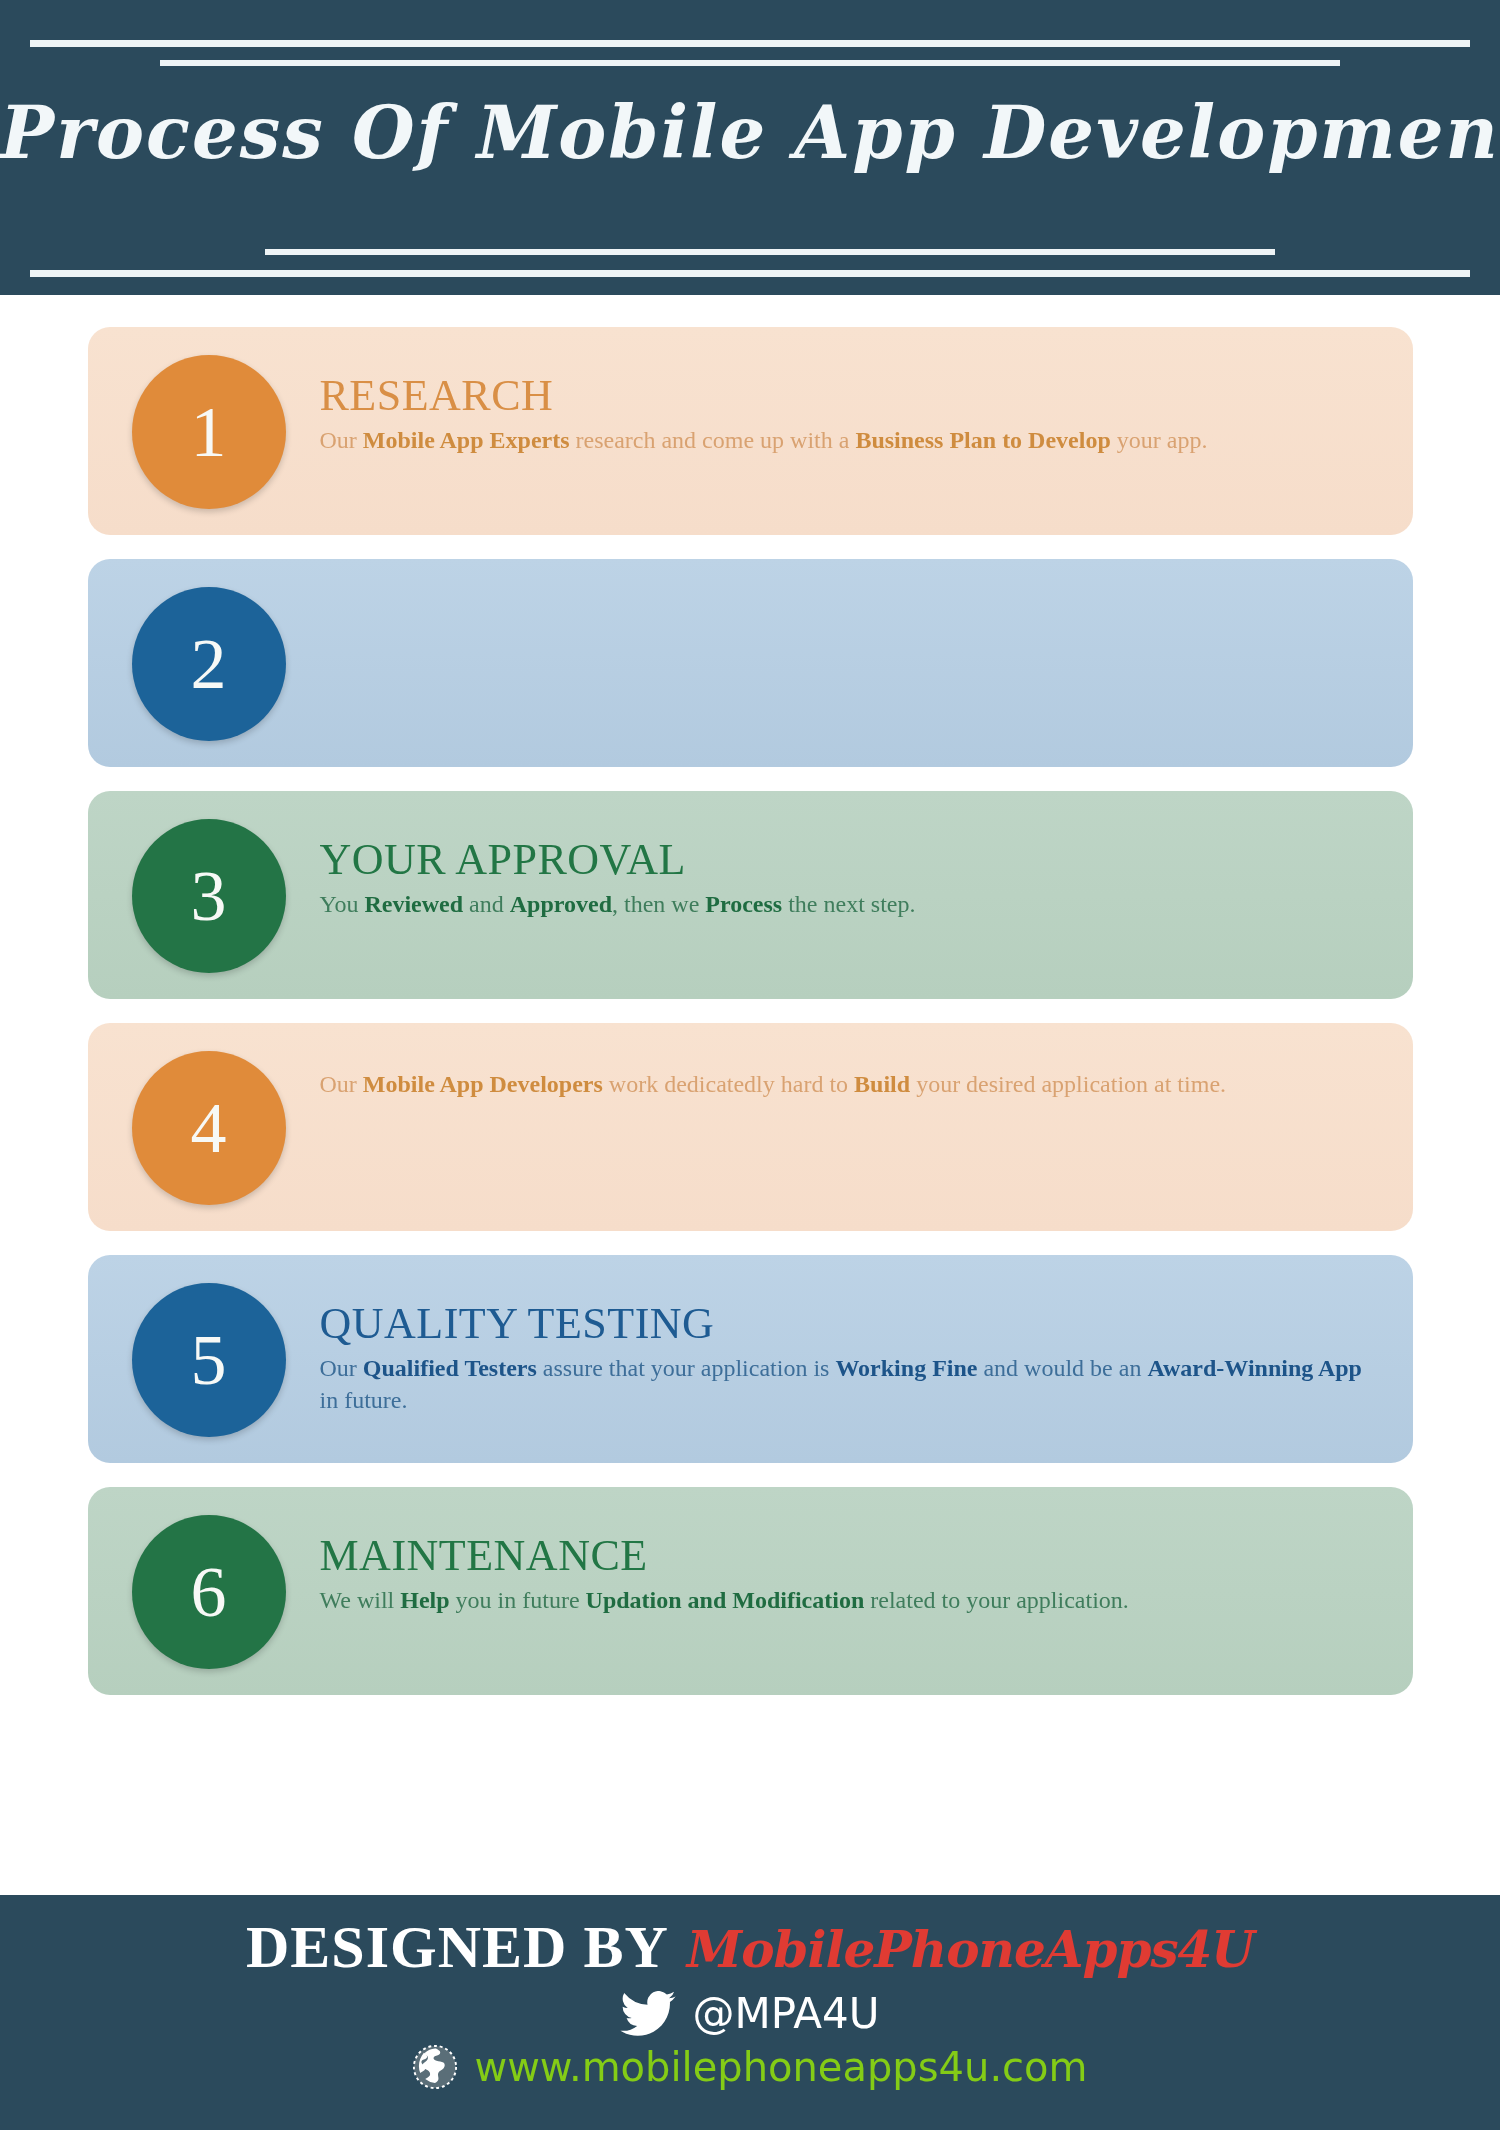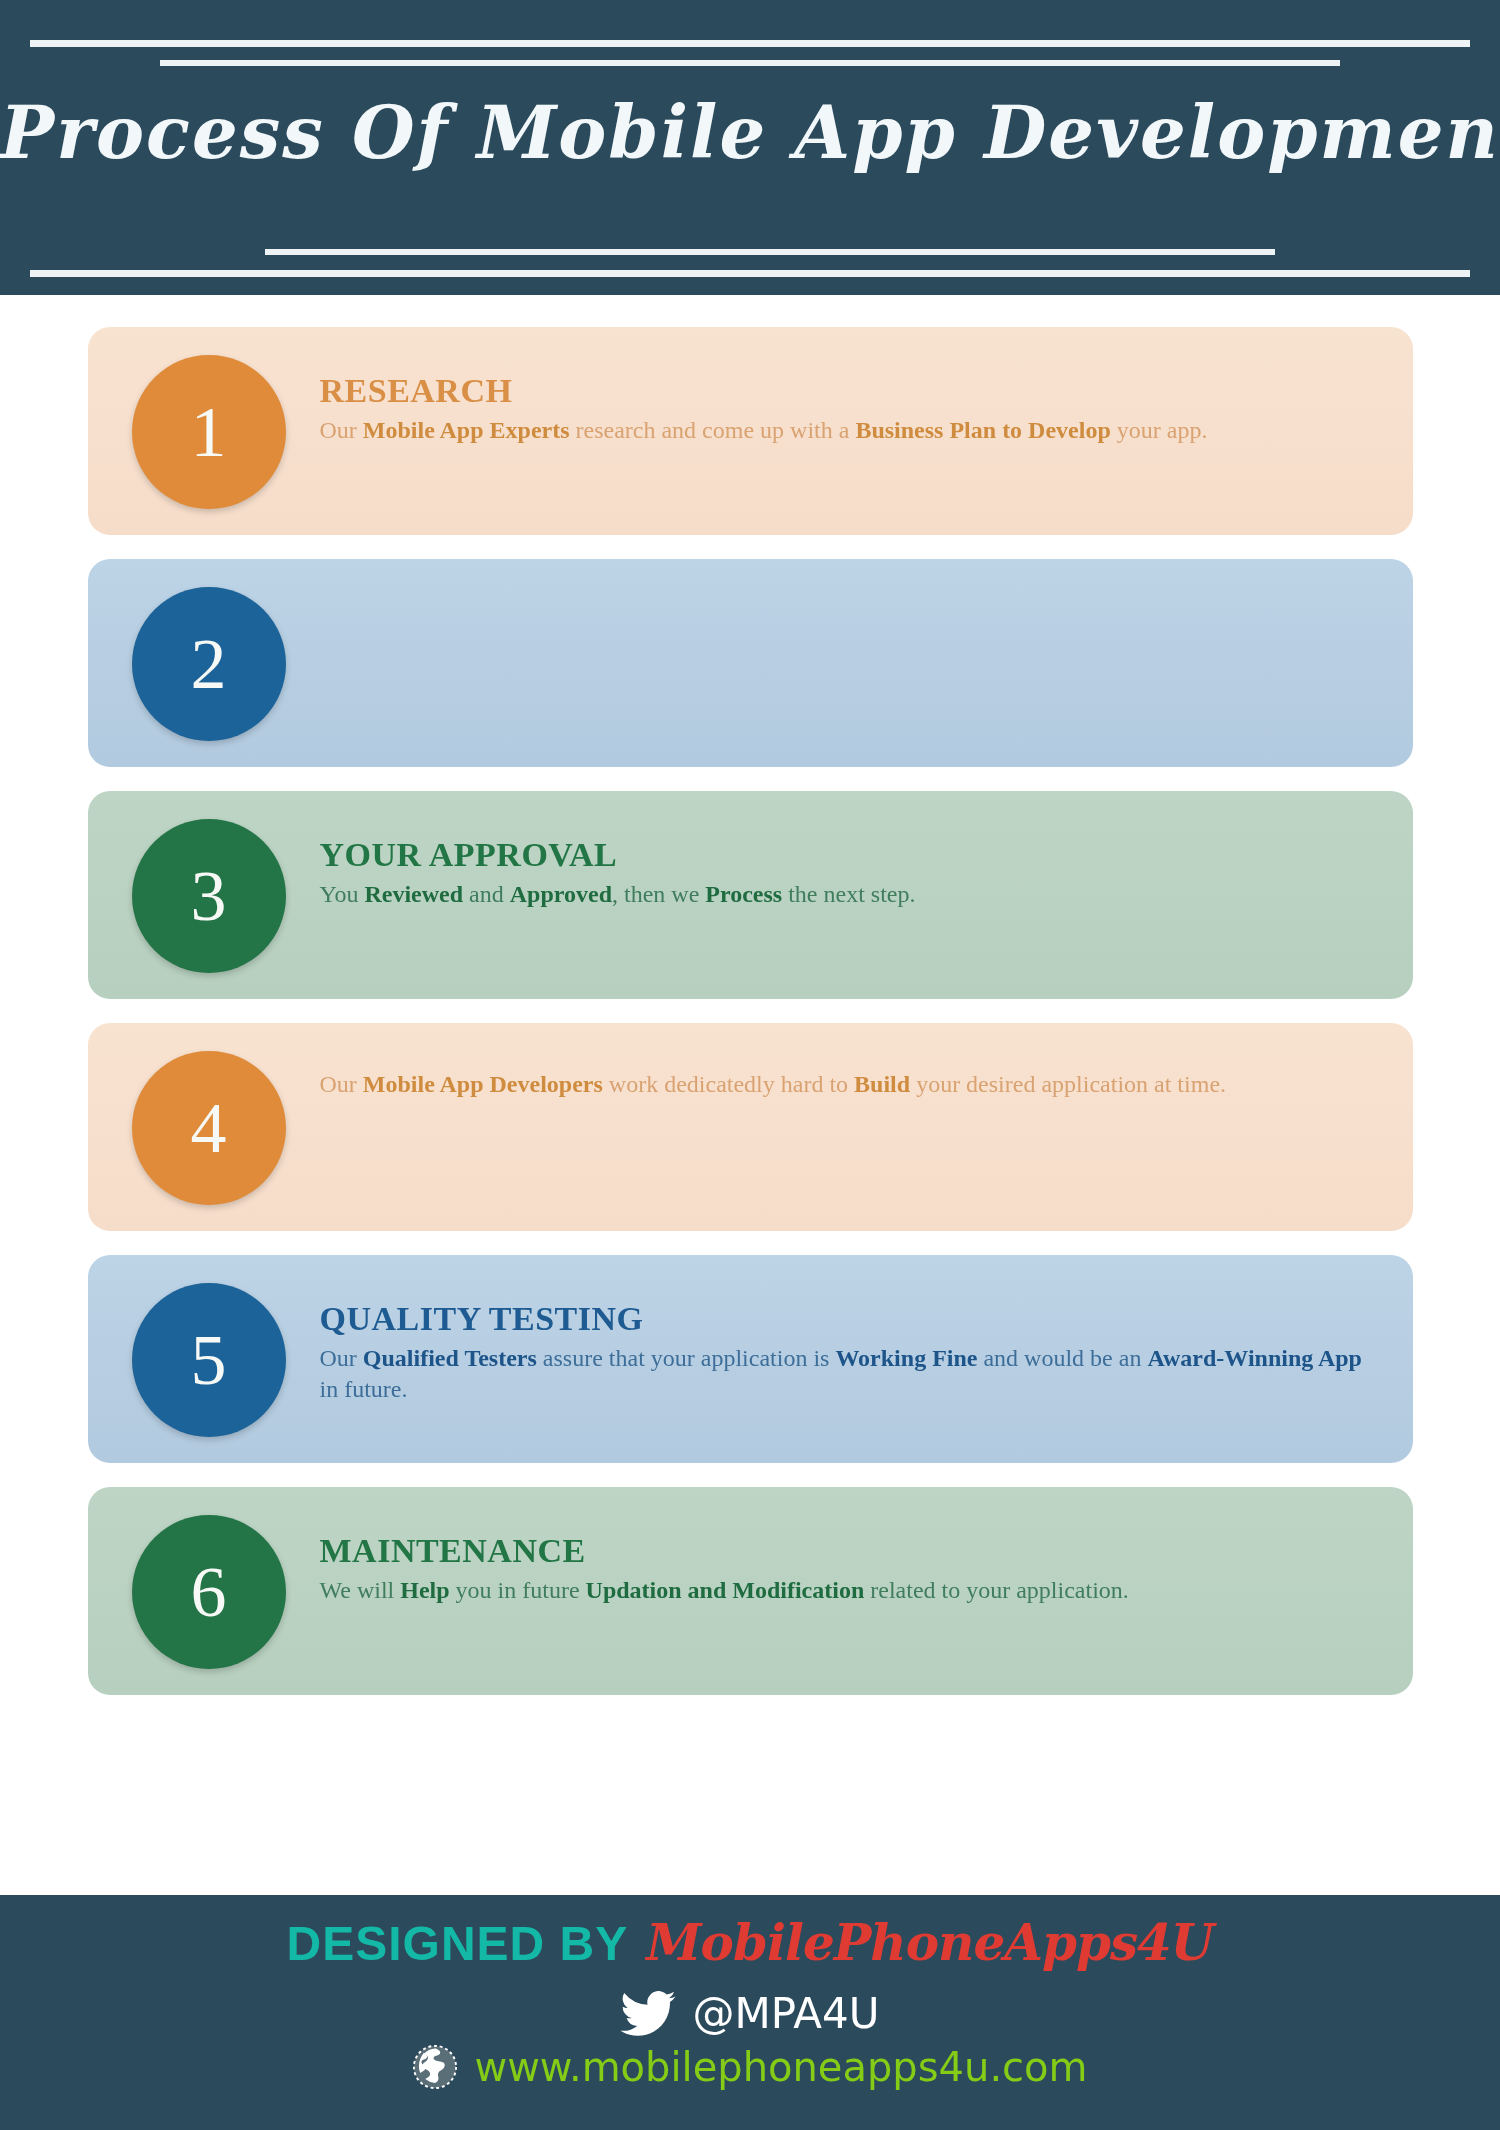--- a/index.html
+++ b/index.html
@@ -91,22 +91,22 @@
     margin-top: 4px;
     box-shadow: 0 3px 6px rgba(0,0,0,0.18);
   }
   .step-text {
     flex: 1 1 auto;
     padding-left: 34px;
     padding-top: 22px;
   }
   .step-title {
     font-family: "Liberation Serif", serif;
-    font-weight: bold;
-    font-size: 34px;
+    font-weight: normal;
+    font-size: 44px;
     line-height: 1.05;
     letter-spacing: 0.5px;
     margin: 0 0 6px 0;
   }
   .step-desc {
     font-family: "Liberation Serif", serif;
     font-size: 24px;
     line-height: 1.32;
     margin: 0;
   }
@@ -144,24 +144,24 @@
     padding-top: 18px;
   }
   .footer-line1 {
     display: flex;
     align-items: baseline;
     justify-content: center;
     gap: 18px;
     height: 70px;
   }
   .designed-by {
-    color: #14b8a6;
-    font-family: Liberation Sans, sans-serif;
+    color: #ffffff;
+    font-family: Liberation Serif, serif;
     font-weight: bold;
-    font-size: 48px;
+    font-size: 60px;
     letter-spacing: 1px;
   }
   .brand {
     color: #e03b33;
     font-family: "DejaVu Serif", serif;
     font-style: italic;
     font-weight: bold;
     font-size: 50px;
     letter-spacing: -1px;
   }

